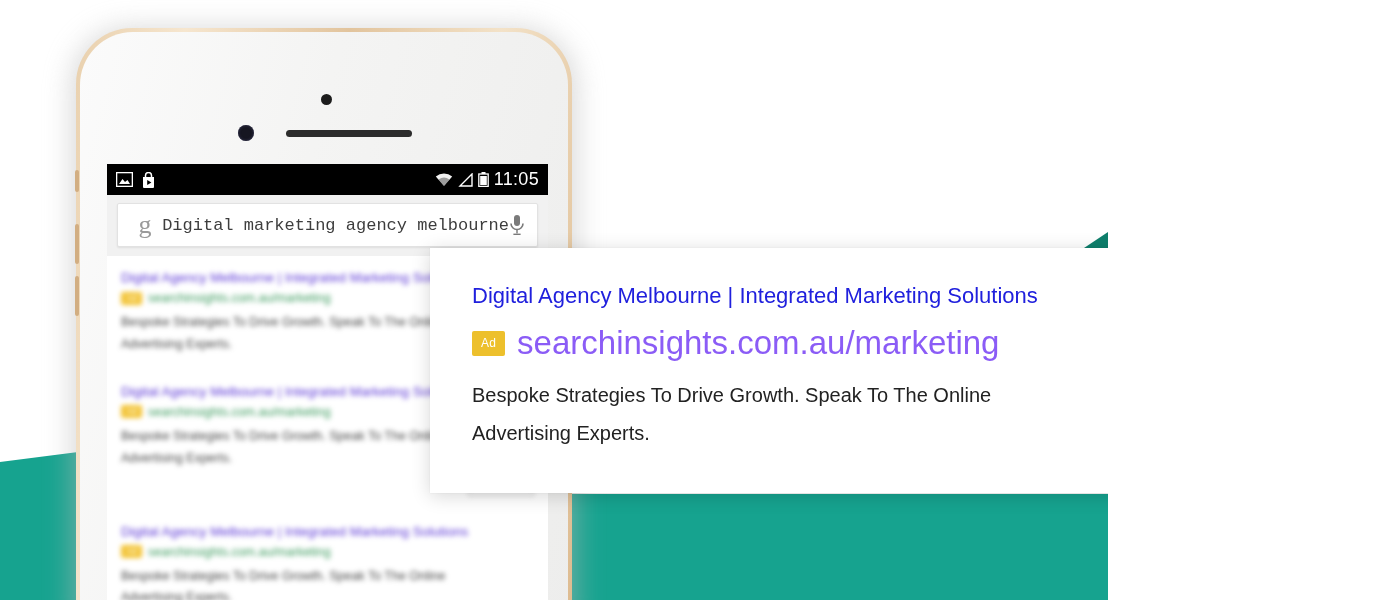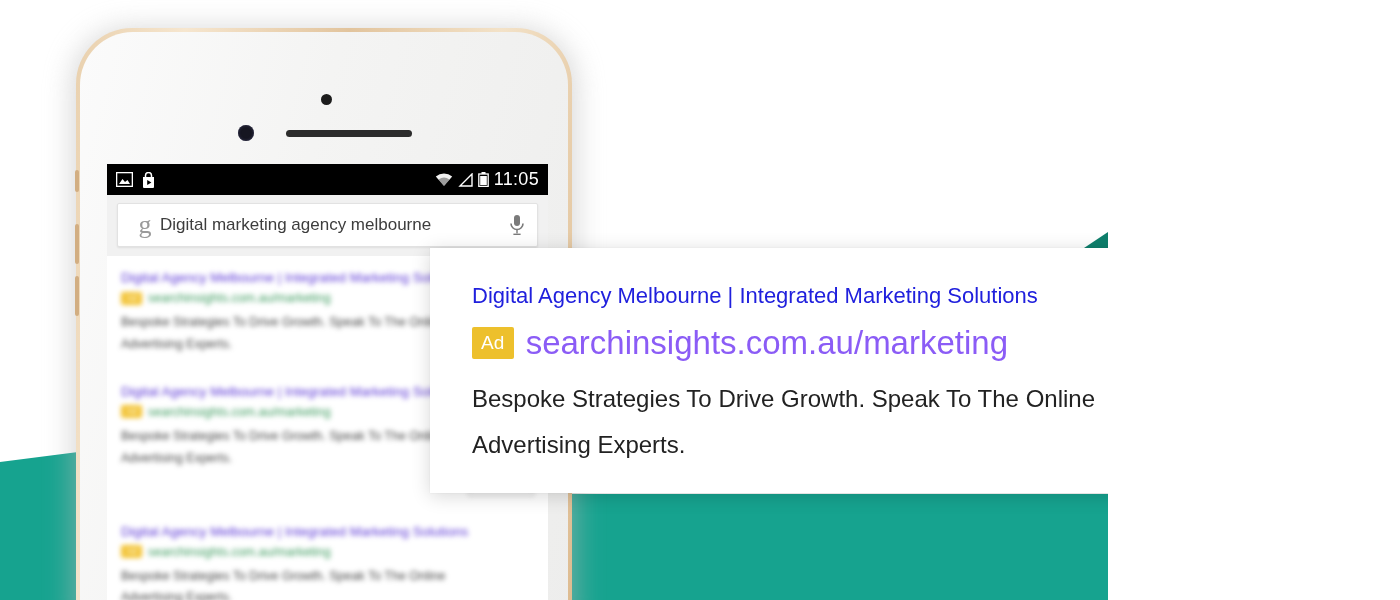--- a/index.html
+++ b/index.html
@@ -188,21 +188,22 @@
     text-align: center;
     line-height: 1;
   }
   .search-q {
     flex: 1;
     font-size: 17px;
     color: #3d3d3d;
     margin-left: 0;
     white-space: nowrap;
     overflow: hidden;
-    font-family: Liberation Sans, sans-serif;
+    font-family: Liberation Mono, monospace;
+    text-align: right;
   }
 
   
   .results {
     padding: 14px 14px 0 14px;
     filter: blur(2.6px);
   }
   .res {
     margin-bottom: 28px;
   }
@@ -271,34 +272,34 @@
   }
   .card-urlrow {
     display: flex;
     align-items: center;
     gap: 12px;
     margin-bottom: 14px;
   }
   .card-ad {
     background: #edc02c;
     color: #ffffff;
-    font-size: 19px;
+    font-size: 12px;
     line-height: 1;
     padding: 6px 9px 7px 9px;
     border-radius: 2px;
     letter-spacing: 0.2px;
   }
   .card-url {
     color: #8b5cf6;
     font-size: 33px;
     white-space: nowrap;
   }
   .card-desc {
     color: #222222;
-    font-size: 24px;
+    font-size: 20px;
     line-height: 1.9;
     max-width: 760px;
     margin: 0;
   }
   .info-badge {
     position: absolute;
     right: 32px;
     top: 22px;
     width: 34px;
     height: 34px;

